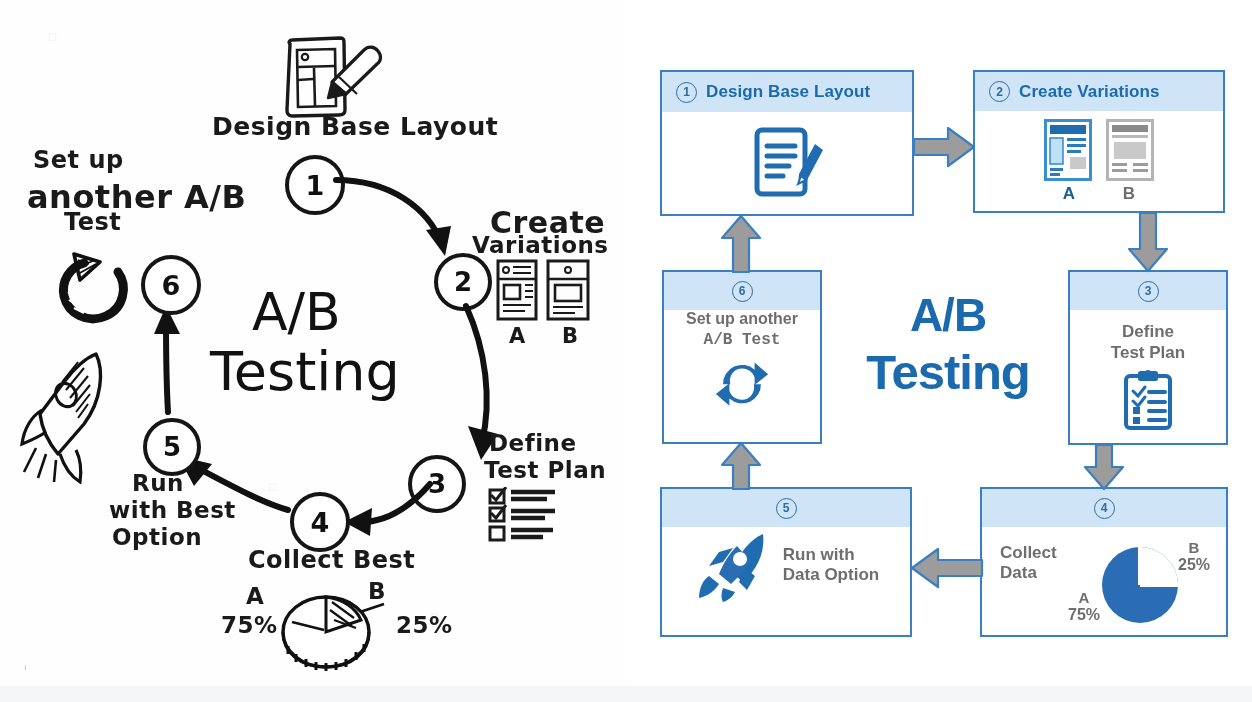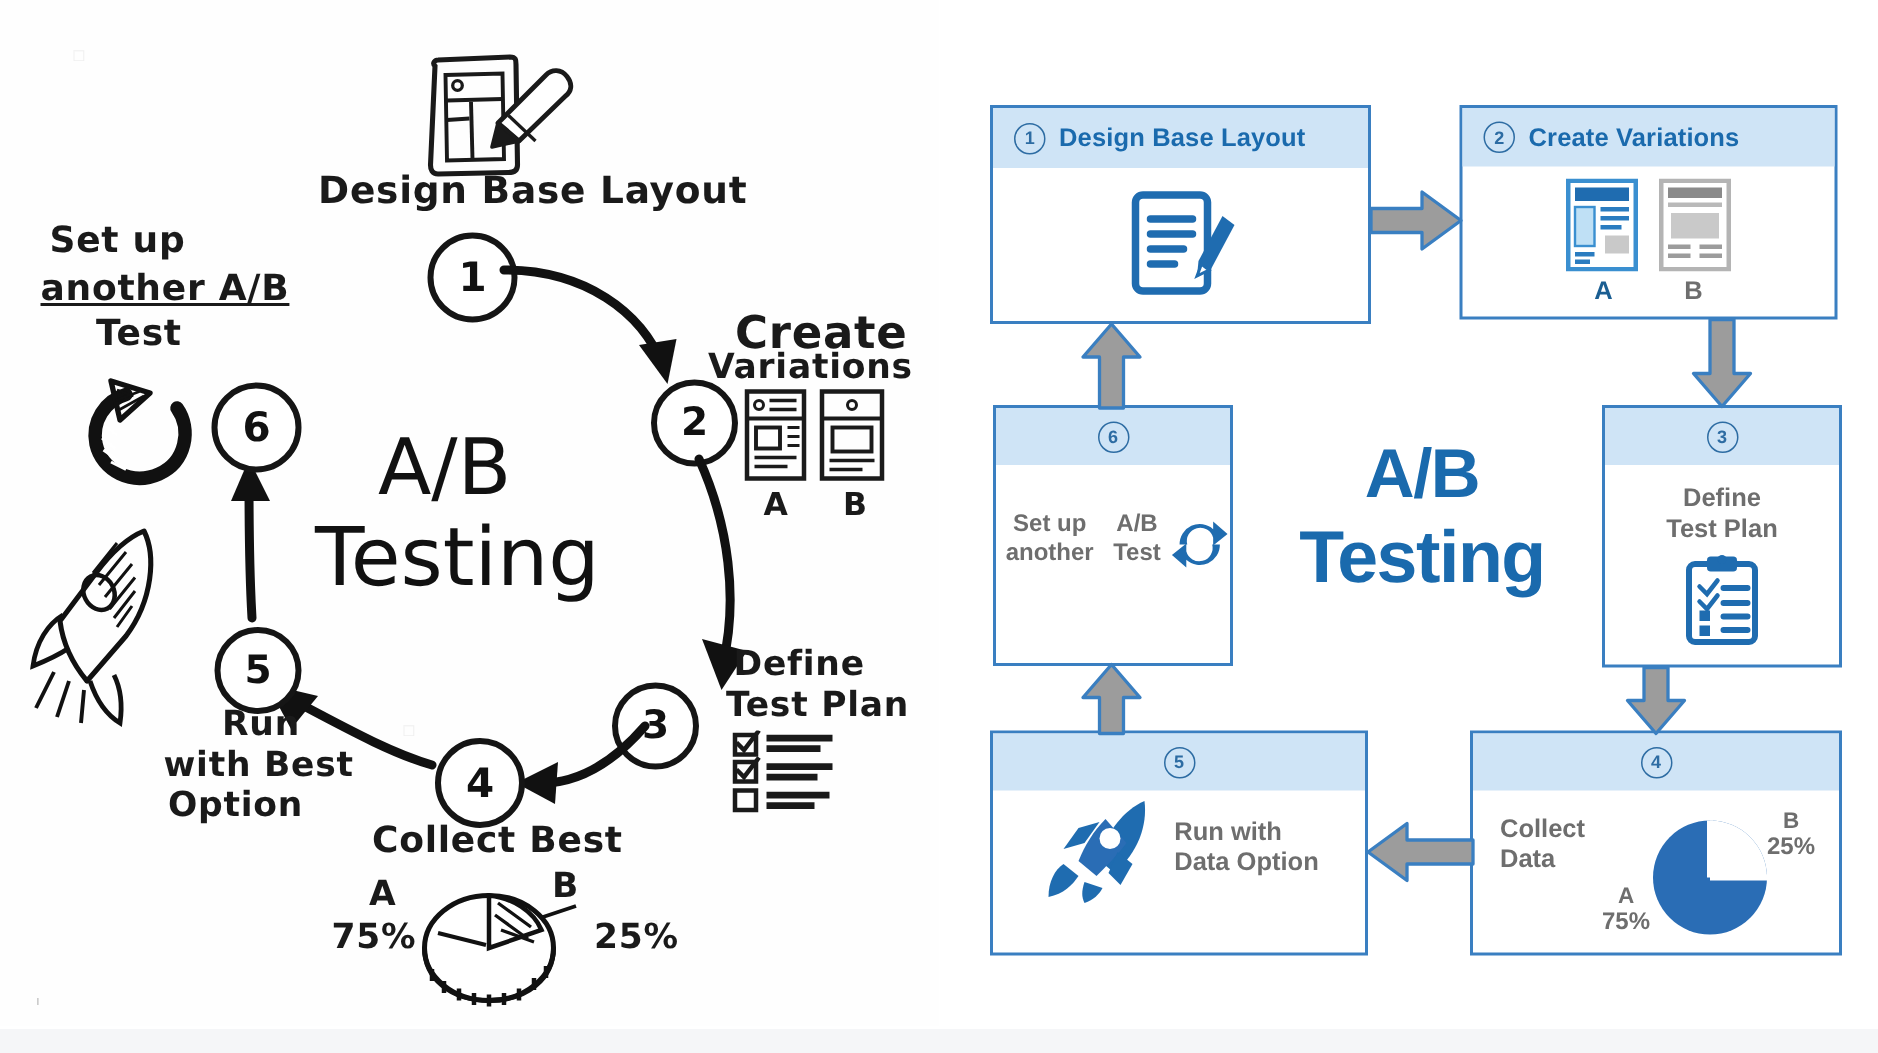--- a/index.html
+++ b/index.html
@@ -155,21 +155,21 @@
     <div class="hand" style="position:absolute;left:221px;top:612px;font-size:23px;">75%</div>
     <div class="hand" style="position:absolute;left:368px;top:578px;font-size:23px;">B</div>
     <div class="hand" style="position:absolute;left:396px;top:612px;font-size:23px;">25%</div>
 
     <svg style="position:absolute;left:168px;top:442px;" width="130" height="80" viewBox="0 0 130 80">
       <path d="M120 68 C92 60 60 42 22 22" fill="none" stroke="#111" stroke-width="6" stroke-linecap="round"></path>
       <path d="M44 22 L10 14 L26 44" fill="#111"></path>
     </svg>
 
     <div class="numcirc" style="left:143px;top:418px;width:50px;height:50px;font-size:26px;">5</div>
-    <div class="hand" style="position:absolute;left:132px;top:470px;font-size:23px;margin-left:16px;">Run</div>
+    <div class="hand" style="position:absolute;left:132px;top:470px;font-size:23px;">Run</div>
     <div class="hand" style="position:absolute;left:109px;top:497px;font-size:23px;">with Best</div>
     <div class="hand" style="position:absolute;left:112px;top:524px;font-size:23px;">Option</div>
 
     <svg style="position:absolute;left:18px;top:348px;" width="120" height="140" viewBox="0 0 120 140">
       <path d="M78 6 C86 22 84 52 66 76 L40 106 C30 94 24 82 22 66 L46 34 C58 18 68 10 78 6 Z" fill="none" stroke="#111" stroke-width="3.4" stroke-linejoin="round"></path>
       <ellipse cx="48" cy="47" rx="10" ry="12" transform="rotate(-28 48 47)" fill="none" stroke="#111" stroke-width="3"></ellipse>
       <path d="M60 14 L44 34 M66 20 L48 42 M70 28 L52 50 M72 37 L55 58 M72 46 L58 64 M70 56 L60 70" stroke="#111" stroke-width="2"></path>
       <path d="M24 62 C14 68 6 80 4 96 C14 92 22 88 28 84" fill="none" stroke="#111" stroke-width="3.2"></path>
       <path d="M42 106 C46 118 52 128 62 134 C64 120 62 110 58 102" fill="none" stroke="#111" stroke-width="3.2"></path>
       <path d="M18 100 L6 124 M28 106 L20 130 M38 112 L36 134" stroke="#111" stroke-width="2.6"></path>
@@ -183,21 +183,21 @@
     <div class="numcirc" style="left:141px;top:255px;width:52px;height:52px;font-size:27px;">6</div>
 
     <svg style="position:absolute;left:56px;top:250px;" width="86" height="78" viewBox="0 0 86 78">
       <path d="M62 22 C72 36 68 58 50 66 C32 74 12 64 8 46 C5 31 14 17 28 13" fill="none" stroke="#111" stroke-width="9" stroke-linecap="round"></path>
       <path d="M18 4 L44 12 L24 30 Z" fill="none" stroke="#111" stroke-width="3.6" stroke-linejoin="round"></path>
       <path d="M22 10 L33 14 M21 17 L37 11 M22 24 L40 14" stroke="#111" stroke-width="1.8"></path>
       <path d="M14 34 L22 40 M12 42 L21 49 M13 50 L23 57 M18 58 L28 63" stroke="#fff" stroke-width="2"></path>
     </svg>
 
     <div class="hand" style="position:absolute;left:33px;top:146px;font-size:24px;">Set up</div>
-    <div class="hand" style="position:absolute;left:27px;top:178px;font-size:24px;text-decoration:underline;">another A/B</div>
+    <div class="hand" style="position:absolute;left:27px;top:178px;font-size:32px;">another A/B</div>
     <div class="hand" style="position:absolute;left:64px;top:208px;font-size:24px;">Test</div>
 
     <div class="wm" style="left:24px;top:662px;color:#bbb;font-size:9px;">ı</div>
   </div>
 
   <div class="right-panel">
 
     <div class="box" style="left:34px;top:70px;width:254px;height:146px;">
       <div class="box-head left-align" style="height:40px;">
         <span class="hcirc">1</span>
@@ -313,23 +313,23 @@
           <div class="body-text" style="text-align:left;">Run with</div>
           <div class="body-text" style="text-align:left;">Data Option</div>
         </div>
       </div>
     </div>
 
     <div class="box" style="left:36px;top:270px;width:160px;height:174px;">
       <div class="box-head" style="height:38px;">
         <span class="hcirc">6</span>
       </div>
-      <div class="box-body" style="height:100px;flex-direction:row;gap:2px;justify-content:flex-end;">
+      <div class="box-body" style="height:100px;flex-direction:column;gap:2px;justify-content:flex-end;">
         <div class="body-text" style="font-size:16px;">Set up another</div>
-        <div class="body-text" style="font-size:16px;">A/B Test</div>
+        <div class="body-text" style="font-size:16px;font-family:Liberation Mono, monospace;">A/B Test</div>
         <svg width="62" height="58" viewBox="0 0 62 58" style="margin-top:6px;">
           <path d="M10 29 A21 21 0 0 1 45 13 L45 5 L60 18 L45 30 L45 22 A13 13 0 0 0 18 29 Z" fill="#1f6cb0"></path>
           <path d="M52 29 A21 21 0 0 1 17 45 L17 53 L2 40 L17 28 L17 36 A13 13 0 0 0 44 29 Z" fill="#1f6cb0"></path>
         </svg>
       </div>
     </div>
 
     <div class="ab-title" style="left:222px;top:292px;width:200px;">A/B</div>
     <div class="ab-title" style="left:222px;top:348px;width:200px;font-size:49px;">Testing</div>
 

